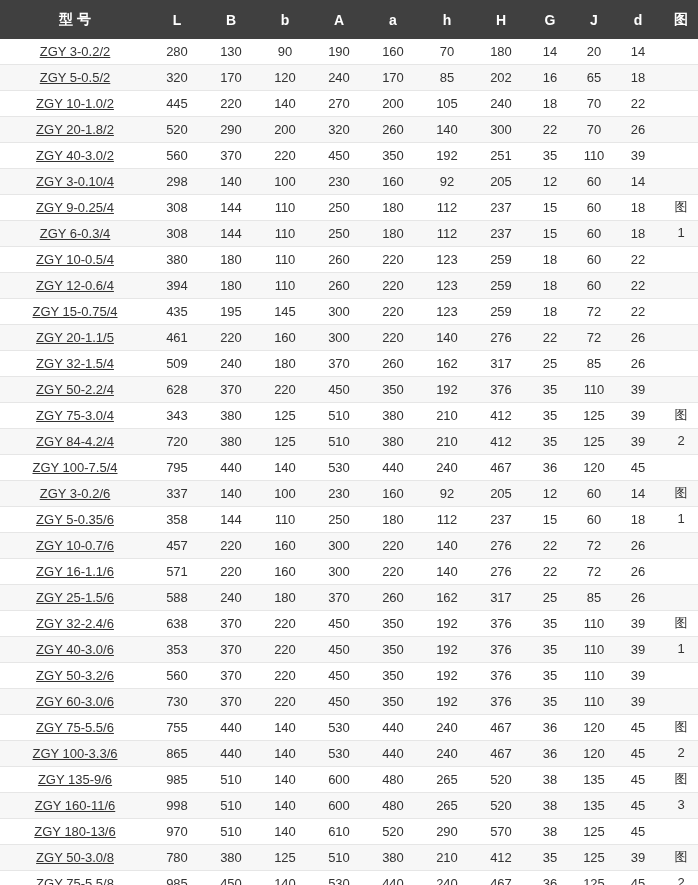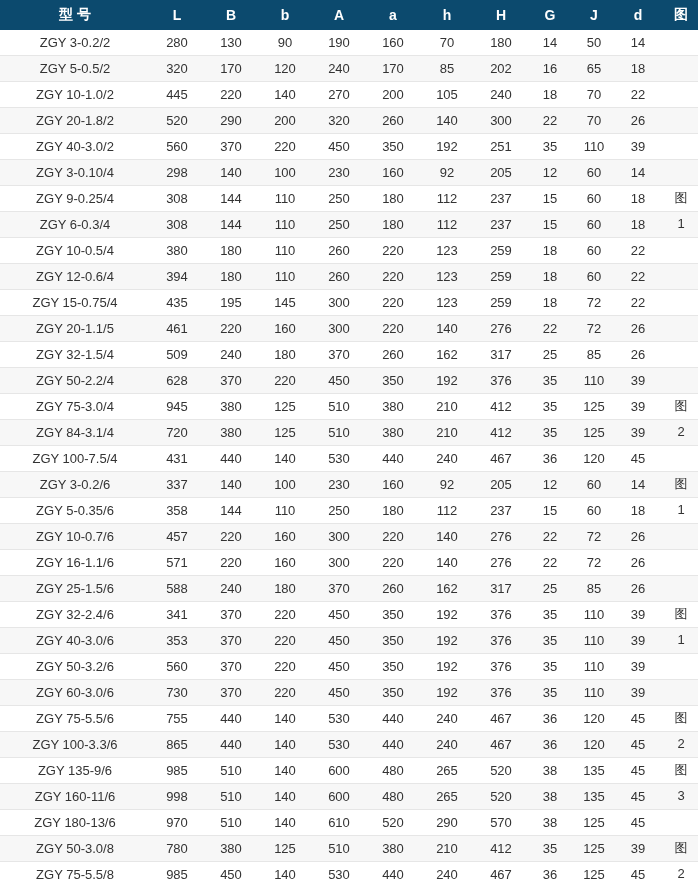--- a/index.html
+++ b/index.html
@@ -13,25 +13,25 @@
     font-family: "Liberation Sans", sans-serif;
     color: #333333;
     overflow: hidden;
   }
   table.spec {
     border-collapse: collapse;
     width: 698px;
     table-layout: fixed;
   }
   table.spec th {
-    background: #0c4a6e;
+    background: #404040;
     color: #ffffff;
     font-size: 14px;
     font-weight: bold;
-    height: 30px;
+    height: 39px;
     text-align: center;
     border: none;
     padding: 0;
   }
   table.spec td {
     font-size: 13px;
     text-align: center;
     height: 25px;
     padding: 0;
     border-bottom: 1px solid #e6e6e6;
@@ -39,20 +39,21 @@
     white-space: nowrap;
   }
   table.spec tr.odd td {
     background: #ffffff;
   }
   table.spec tr.even td {
     background: #f7f7f7;
   }
   td.model {
     text-align: center;
+    text-decoration: underline;
   }
   td.fig {
     border-left: none;
     font-size: 13px;
     line-height: 1.15;
     color: #333333;
   }
   col.c-model { width: 150px; }
   col.c-num   { width: 54px; }
   col.c-num-s { width: 44px; }
@@ -96,21 +97,21 @@
       <tr class="odd">
         <td class="model">ZGY 3-0.2/2</td>
         <td>280</td>
         <td>130</td>
         <td>90</td>
         <td>190</td>
         <td>160</td>
         <td>70</td>
         <td>180</td>
         <td>14</td>
-        <td>50</td>
+        <td>20</td>
         <td>14</td>
         <td class="fig"></td>
       </tr>
       <tr class="even">
         <td class="model">ZGY 5-0.5/2</td>
         <td>320</td>
         <td>170</td>
         <td>120</td>
         <td>240</td>
         <td>170</td>
@@ -284,49 +285,49 @@
         <td>350</td>
         <td>192</td>
         <td>376</td>
         <td>35</td>
         <td>110</td>
         <td>39</td>
         <td class="fig"></td>
       </tr>
       <tr class="odd">
         <td class="model">ZGY 75-3.0/4</td>
-        <td>945</td>
+        <td>343</td>
         <td>380</td>
         <td>125</td>
         <td>510</td>
         <td>380</td>
         <td>210</td>
         <td>412</td>
         <td>35</td>
         <td>125</td>
         <td>39</td>
         <td class="fig">图</td>
       </tr>
       <tr class="even">
-        <td class="model">ZGY 84-3.1/4</td>
+        <td class="model">ZGY 84-4.2/4</td>
         <td>720</td>
         <td>380</td>
         <td>125</td>
         <td>510</td>
         <td>380</td>
         <td>210</td>
         <td>412</td>
         <td>35</td>
         <td>125</td>
         <td>39</td>
         <td class="fig">2</td>
       </tr>
       <tr class="odd">
         <td class="model">ZGY 100-7.5/4</td>
-        <td>431</td>
+        <td>795</td>
         <td>440</td>
         <td>140</td>
         <td>530</td>
         <td>440</td>
         <td>240</td>
         <td>467</td>
         <td>36</td>
         <td>120</td>
         <td>45</td>
         <td class="fig"></td>
@@ -396,21 +397,21 @@
         <td>260</td>
         <td>162</td>
         <td>317</td>
         <td>25</td>
         <td>85</td>
         <td>26</td>
         <td class="fig"></td>
       </tr>
       <tr class="odd">
         <td class="model">ZGY 32-2.4/6</td>
-        <td>341</td>
+        <td>638</td>
         <td>370</td>
         <td>220</td>
         <td>450</td>
         <td>350</td>
         <td>192</td>
         <td>376</td>
         <td>35</td>
         <td>110</td>
         <td>39</td>
         <td class="fig">图</td>

